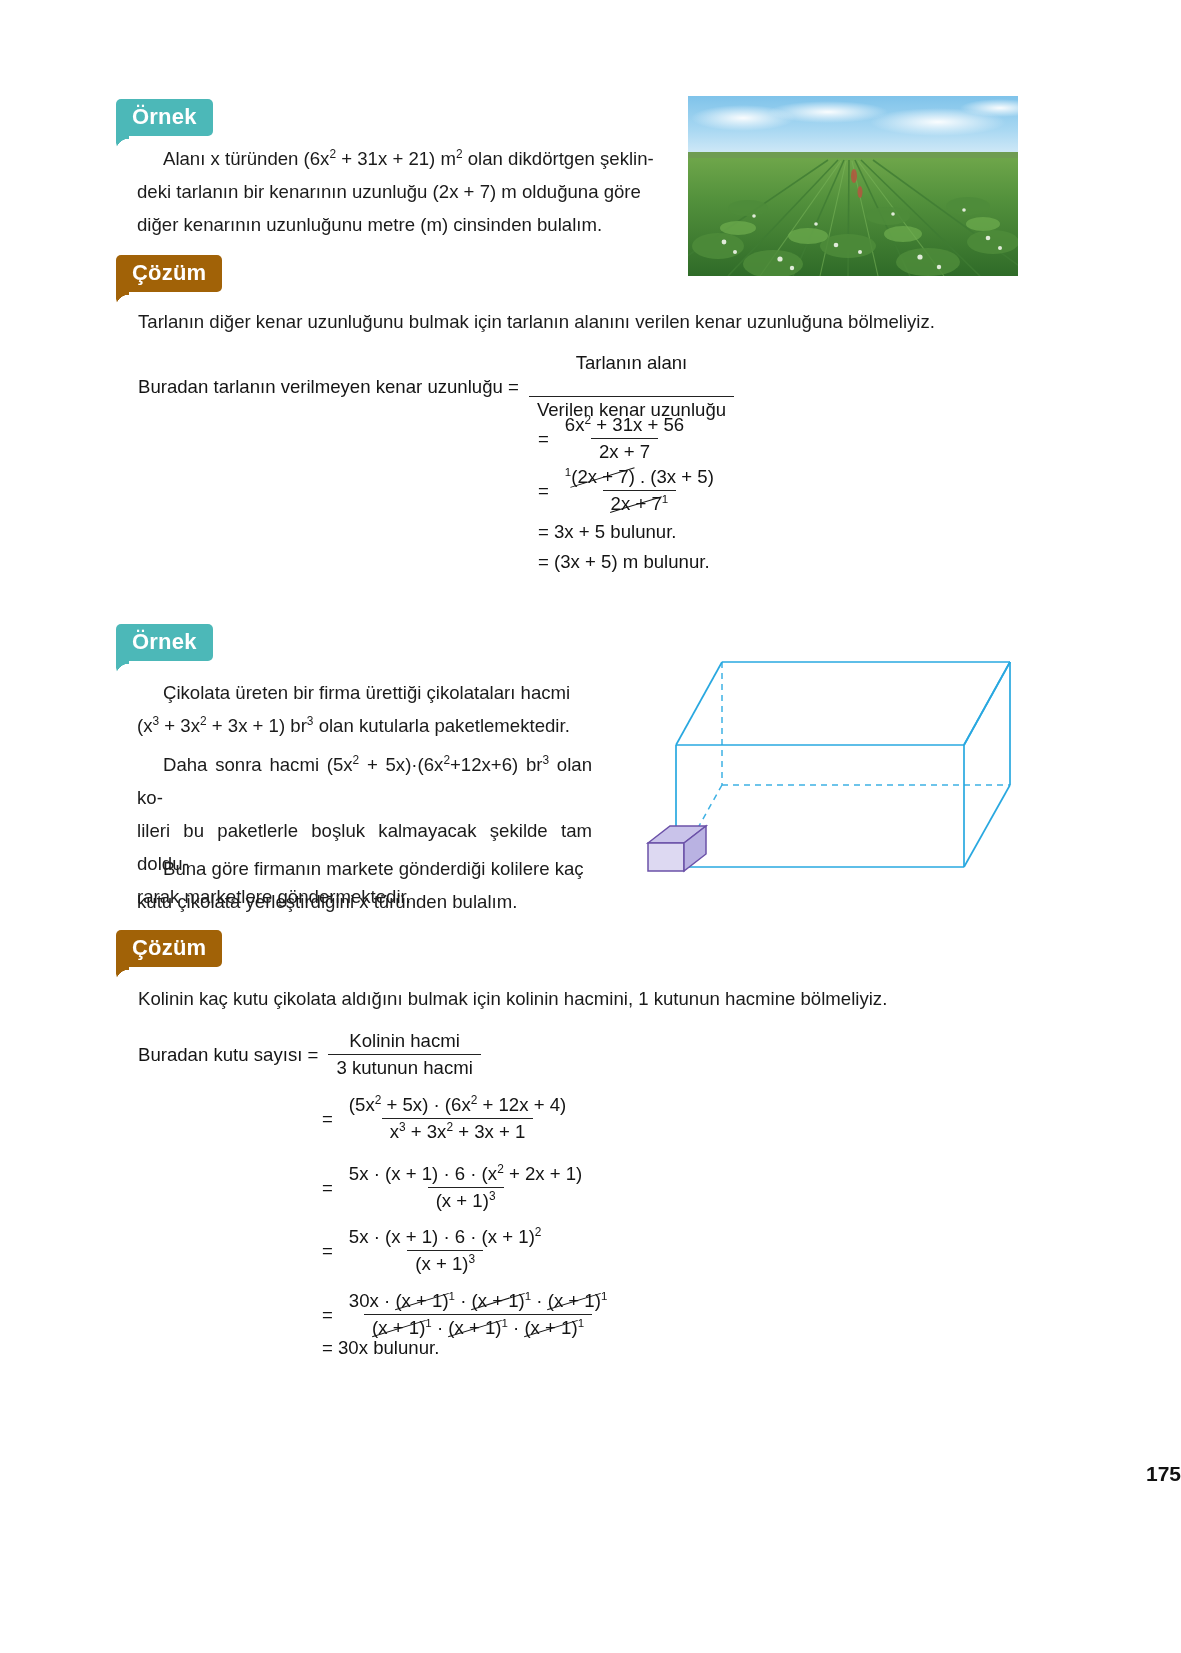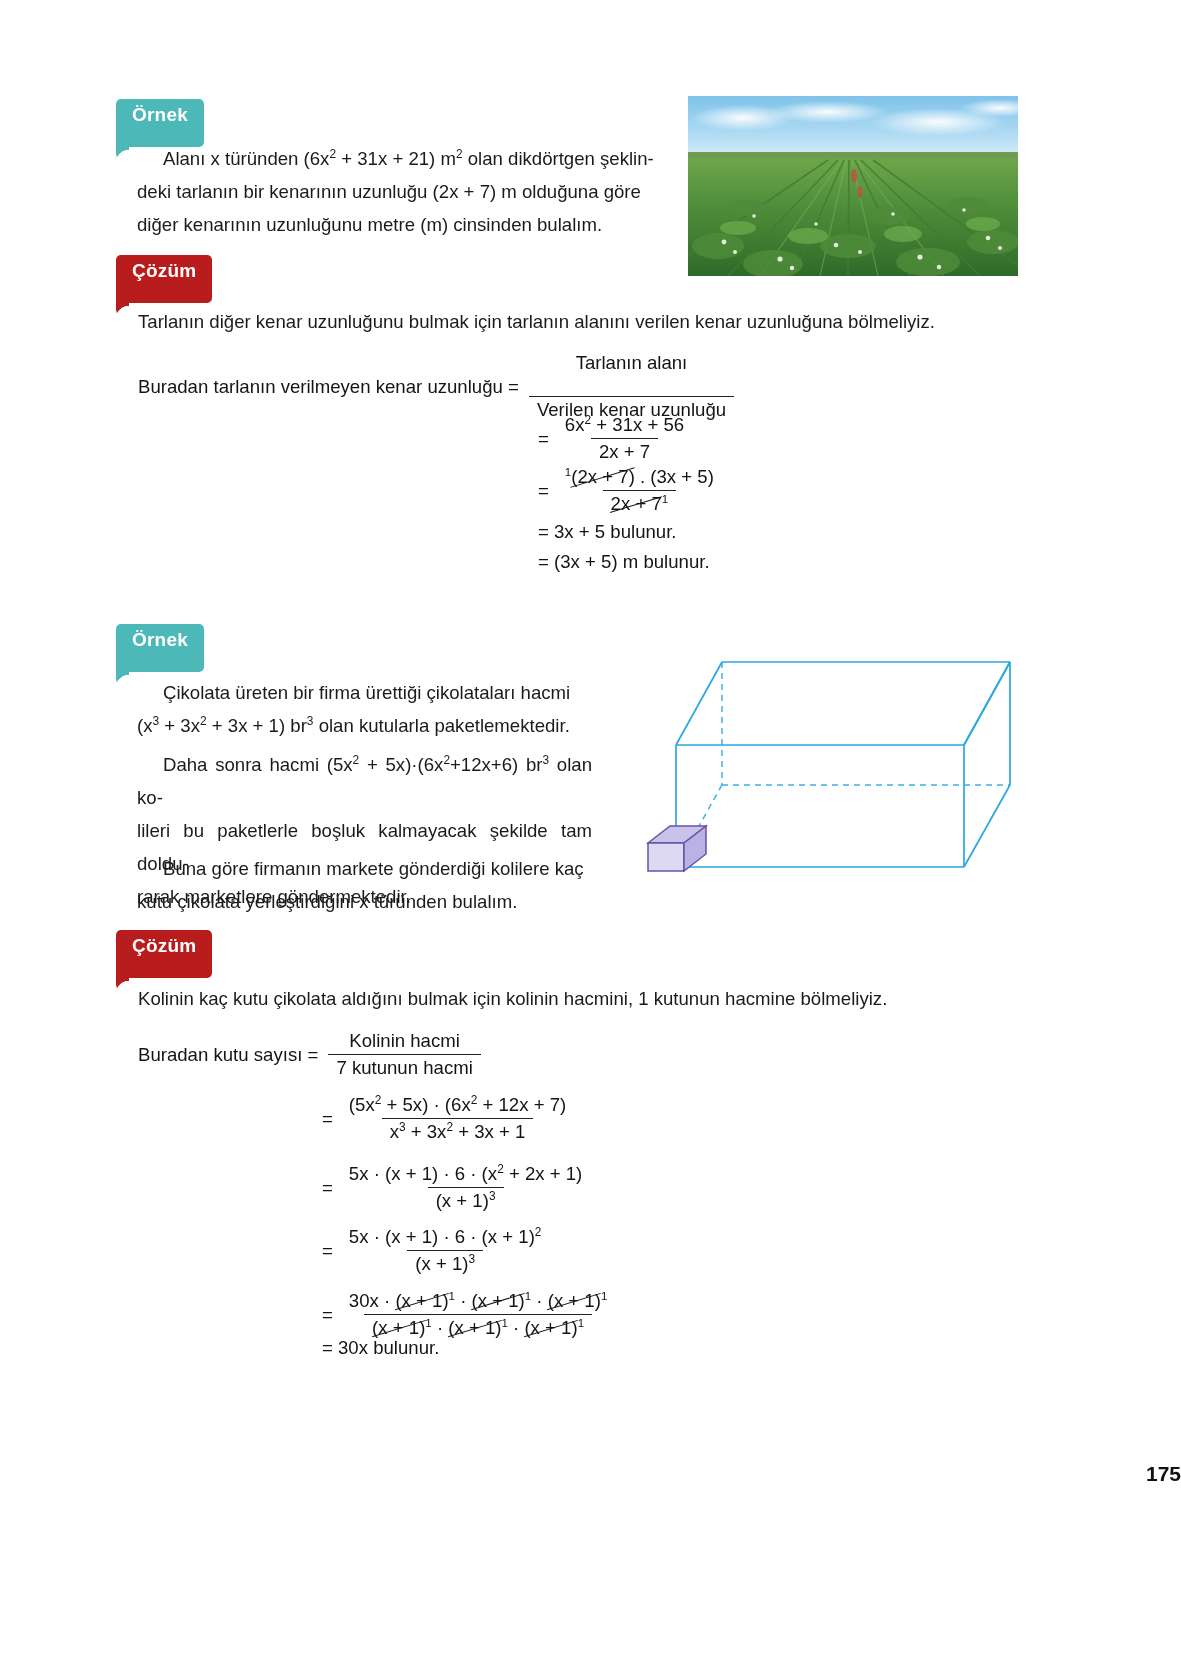--- a/index.html
+++ b/index.html
@@ -19,42 +19,42 @@
   .page {
     position: absolute;
     inset: 0;
     background: #fff;
   }
 
   
   .badge {
     position: absolute;
     display: inline-block;
-    padding: 6px 16px 21px 16px;
+    padding: 6px 16px 7px 16px;
     border-radius: 5px 5px 5px 0;
     color: #ffffff;
-    font-size: 19px;
+    font-size: 22px;
     font-weight: bold;
     letter-spacing: .2px;
     line-height: 1.1;
   }
   .badge::after {
     content: "";
     position: absolute;
     left: 0;
     top: 100%;
     width: 13px;
     height: 16px;
     background: inherit;
     border-radius: 0 0 0 9px;
     -webkit-mask-image: radial-gradient(circle at 100% 100%, transparent 0 13px, #000 13.5px);
             mask-image: radial-gradient(circle at 100% 100%, transparent 0 13px, #000 13.5px);
   }
   .badge-ornek { background: #4cb8b8; }
-  .badge-cozum { background: #b91c1c; }
+  .badge-cozum { background: #a16207; }
 
   
   .para {
     position: absolute;
     font-size: 18.6px;
     line-height: 33px;
     color: #1b1b1b;
   }
   .para.just { text-align: justify; }
   .para p { margin: 0; }
@@ -334,30 +334,30 @@
 
   <div class="badge badge-cozum" style="left:116px; top:930px;">Çözüm</div>
 
   <div class="para" style="left:138px; top:982px; width:880px;">Kolinin kaç kutu çikolata aldığını bulmak için kolinin hacmini, 1 kutunun hacmine bölmeliyiz.</div>
 
   <div class="math" style="left:138px; top:1030px;">
     <div class="mrow">
       <span>Buradan kutu sayısı =</span>
       <span class="frac" style="margin-left:10px;">
         <span class="num">Kolinin hacmi</span>
-        <span class="den">7 kutunun hacmi</span>
+        <span class="den">3 kutunun hacmi</span>
       </span>
     </div>
   </div>
 
   <div class="math" style="left:322px; top:1094px;">
     <div class="mrow">
       <span class="eq">=</span>
       <span class="frac">
-        <span class="num"><span>(5x</span><sup>2</sup><span> + 5x) · (6x</span><sup>2</sup><span> + 12x + 7)</span></span>
+        <span class="num"><span>(5x</span><sup>2</sup><span> + 5x) · (6x</span><sup>2</sup><span> + 12x + 4)</span></span>
         <span class="den"><span>x</span><sup>3</sup><span> + 3x</span><sup>2</sup><span> + 3x + 1</span></span>
       </span>
     </div>
   </div>
 
   <div class="math" style="left:322px; top:1163px;">
     <div class="mrow">
       <span class="eq">=</span>
       <span class="frac">
         <span class="num"><span>5x · (x + 1) · 6 · (x</span><sup>2</sup><span> + 2x + 1)</span></span>

